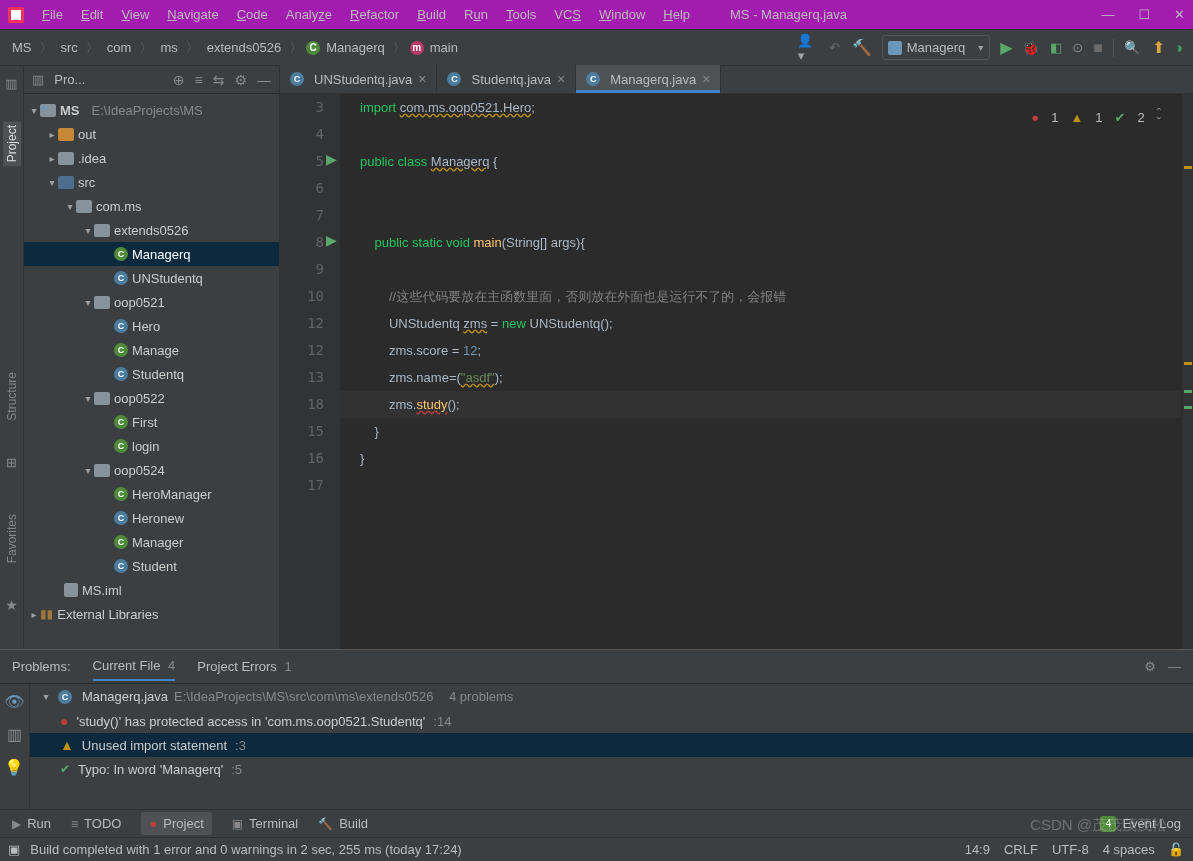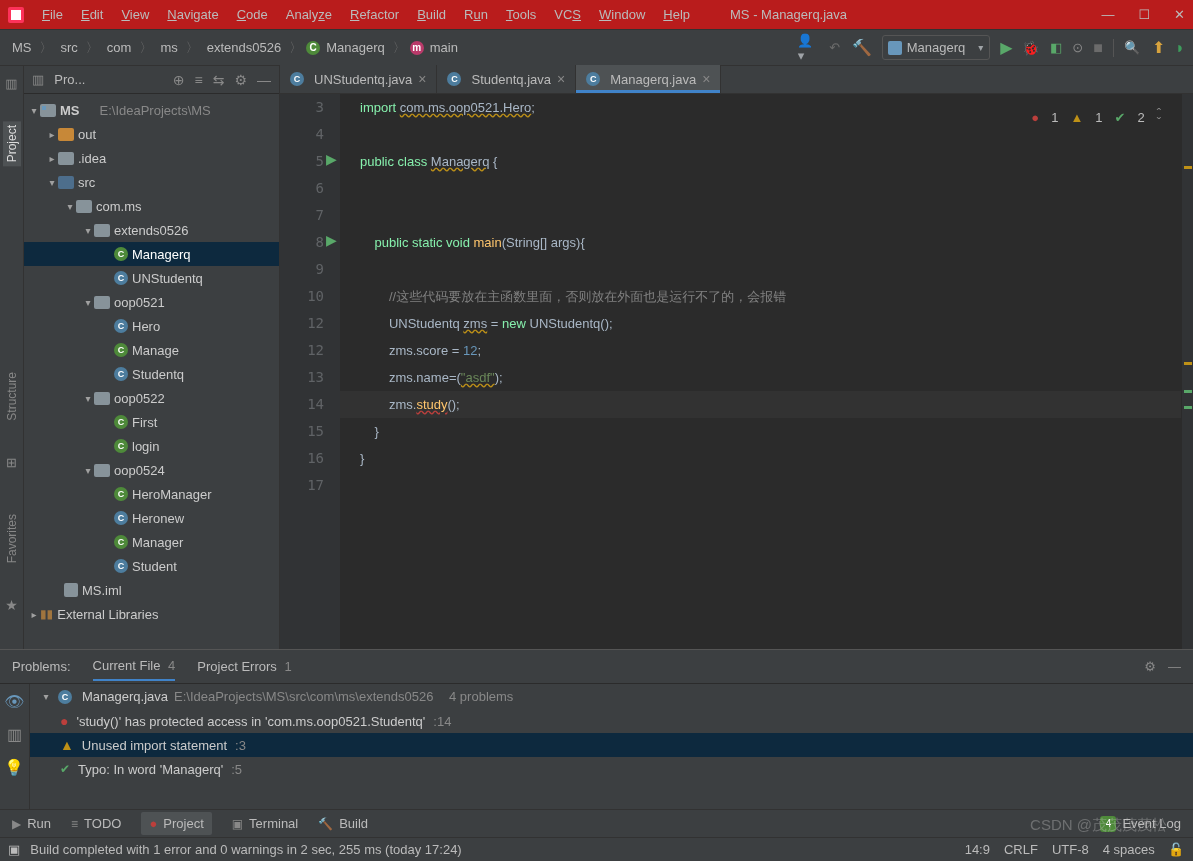--- a/index.html
+++ b/index.html
@@ -1,19 +1,19 @@
 <!DOCTYPE html>
 <html><head>
 <meta charset="utf-8">
 <style>
 * { margin: 0; padding: 0; box-sizing: border-box; font-family: "Segoe UI", Arial, sans-serif; font-size: 13px; }
 body { background: #2b2b2b; color: #bbbbbb; width: 1193px; height: 861px; overflow: hidden; display: flex; flex-direction: column; }
 
 
-.titlebar { height: 30px; background: #b91c1c; display: flex; align-items: center; padding: 0 8px; border-bottom: 1px solid #323232; }
+.titlebar { height: 30px; background: #a21caf; display: flex; align-items: center; padding: 0 8px; border-bottom: 1px solid #323232; }
 .app-icon { width: 16px; height: 16px; background: #fe325a; border-radius: 2px; margin-right: 10px; position: relative; }
 .app-icon::after { content: ""; position: absolute; inset: 3px; background: #fff; }
 .menubar { display: flex; gap: 2px; }
 .menu-item { padding: 4px 8px; color: #bbbbbb; cursor: pointer; }
 .menu-item u { text-decoration: underline; }
 .title-text { margin-left: 32px; color: #bbbbbb; }
 .win-controls { margin-left: auto; display: flex; gap: 24px; color: #bbbbbb; font-size: 14px; }
 
 
 .toolbar { height: 36px; background: #3c3f41; display: flex; align-items: center; padding: 0 8px; border-bottom: 1px solid #323232; }
@@ -51,42 +51,42 @@
 .tree-row { display: flex; align-items: center; height: 24px; padding-right: 6px; color: #ccc; white-space: nowrap; }
 .tree-row.selected { background: #0d293e; color: #fff; }
 .arrow { width: 12px; text-align: center; color: #a0a0a0; font-size: 10px; display: inline-block; }
 .arrow.down::before { content: "▾"; }
 .arrow.right::before { content: "▸"; }
 .folder-icon { width: 16px; height: 13px; background: #87939a; border-radius: 2px; display: inline-block; margin-right: 4px; position: relative; }
 .folder-icon.orange { background: #c78838; }
 .folder-icon.blue { background: #4d6e8c; }
 .folder-icon.module::before { content:""; position:absolute; left:2px; top:2px; width:4px; height:4px; background:#6897bb; }
 .proj-name { font-weight: bold; }
-.proj-path { color: #888; margin-left: 20px; }
+.proj-path { color: #888; margin-left: 12px; }
 .cls-icon { width: 14px; height: 14px; border-radius: 50%; background: #4d7d9e; display: inline-flex; align-items: center; justify-content: center; color: #fff; font-size: 9px; font-weight: bold; margin-right: 4px; }
 .cls-icon.green { background: #4e8a3a; }
 .file-icon { width: 14px; height: 14px; background: #87939a; display: inline-block; border-radius: 2px; margin-right: 4px; }
 .lib-icon { color:#a0753e; margin-right:4px; font-size:12px; }
 
 
 .editor-area { flex: 1; display: flex; flex-direction: column; background: #2b2b2b; }
 .tabs { height: 28px; background: #3c3f41; display: flex; align-items: flex-end; border-bottom: 1px solid #323232; }
 .tab { height: 28px; display: flex; align-items: center; padding: 0 10px; gap: 6px; border-right: 1px solid #323232; color: #bbb; background: #3c3f41; position: relative; }
 .tab.active { background: #4e5254; }
 .tab.active::after { content: ""; position: absolute; left: 0; right: 0; bottom: 0; height: 3px; background: #4083c9; }
 .tab .close { color: #888; font-size: 14px; }
 
 .code-wrap { flex: 1; display: flex; position: relative; }
 .gutter { width: 60px; background: #313335; text-align: right; padding-right: 16px; position: relative; }
 .gutter-inner { position:absolute; right:16px; top:0; }
 .ln { height: 27px; line-height: 27px; color: #606366; font-family: Consolas, monospace; font-size: 14px; }
 .gutter-play { position: absolute; left: 46px; color: #59a869; font-size: 14px; }
 .code { flex: 1; font-family: Consolas, monospace; font-size: 14.5px; line-height: 27px; padding-left: 20px; position: relative; }
 .code pre { margin: 0; }
-.k { color: #86efac; text-align: right; }
+.k { color: #22c55e; text-align: right; }
 .cn { color: #a9b7c6; }
 .cm { color: #808080; }
 .s { color: #6a8759; }
 .n { color: #6897bb; }
 .fn { color: #ffc66d; }
 .warn-u { text-decoration: underline wavy #be9117; }
 .err-u { text-decoration: underline wavy #bc3f3c; }
 .current-line { position:absolute; left:0; right:0; height:27px; background:#323232; z-index:0; }
 
 .inspections { position: absolute; top: 10px; right: 20px; display: flex; gap: 12px; align-items: center; font-size: 13px; }
@@ -355,21 +355,21 @@
           <div class="ln">4</div>
           <div class="ln">5</div>
           <div class="ln">6</div>
           <div class="ln">7</div>
           <div class="ln">8</div>
           <div class="ln">9</div>
           <div class="ln">10</div>
           <div class="ln">12</div>
           <div class="ln">12</div>
           <div class="ln">13</div>
-          <div class="ln">14</div>
+          <div class="ln">18</div>
           <div class="ln">15</div>
           <div class="ln">16</div>
           <div class="ln">17</div>
         </div>
         <span class="gutter-play" style="top:57px">▶</span>
         <span class="gutter-play" style="top:138px">▶</span>
       </div>
       <div class="code">
         <div class="current-line" style="top:297px"></div>
         <pre style="position:relative;z-index:1"><span class="k">import </span><span class="warn-u cn">com.ms.oop0521.Hero</span><span class="cn">;</span>

